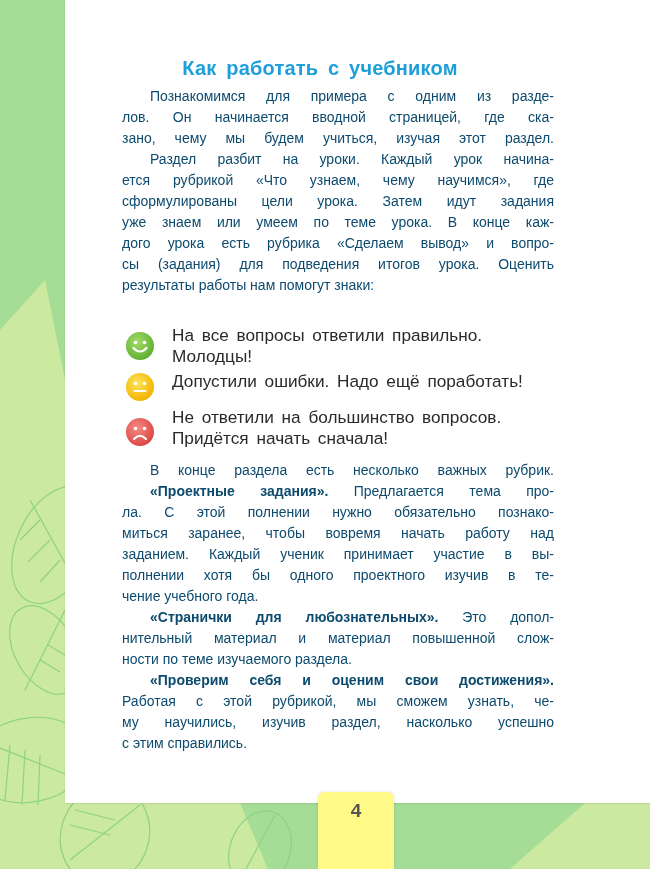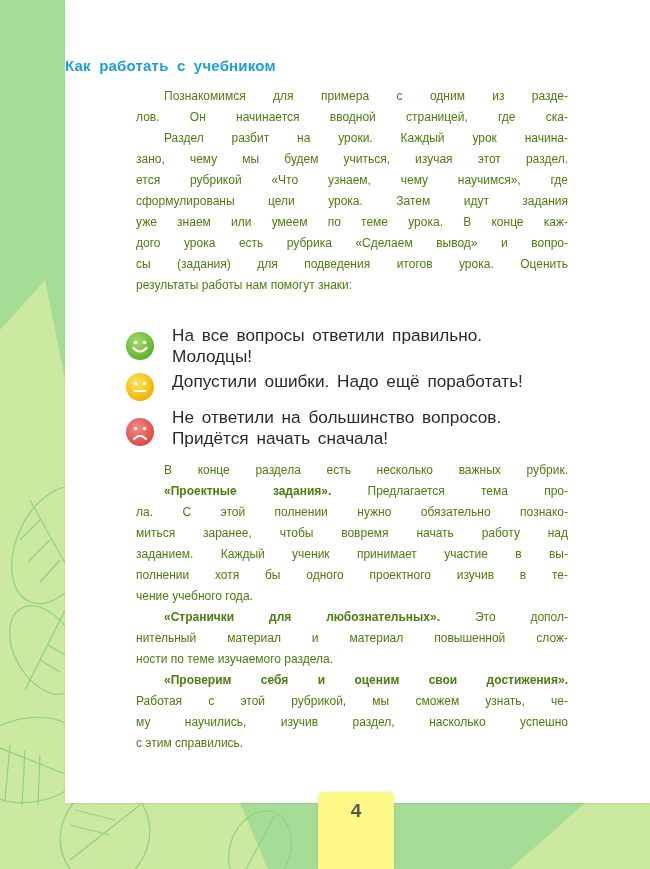--- a/index.html
+++ b/index.html
@@ -19,26 +19,26 @@
     clip-path: polygon(585px 803px, 650px 803px, 650px 869px, 510px 869px);
   }
   .leaves { position:absolute; left:0; top:0; width:650px; height:869px; }
   .page {
     position:absolute; left:65px; top:0; width:585px; height:803px;
     background:#ffffff;
     box-shadow: 0 1px 2px rgba(0,0,0,0.08);
   }
   .title {
     position:absolute; left:0; width:510px; top:57px;
-    text-align:left; color:#1e9fdb; font-weight:bold; font-size:15px;
+    text-align:center; color:#1e9fdb; font-weight:bold; font-size:20px;
     word-spacing:4px; letter-spacing:0.2px;
   }
   .text {
-    position:absolute; left:71px; width:432px;
-    font-size:12px; line-height:21px; color:#4d7c0f;
+    position:absolute; left:57px; width:432px;
+    font-size:14px; line-height:21px; color:#0c4a6e;
     text-align:justify;
   }
   .p1 { top:86px; }
   .line { display:block; text-align:justify; text-align-last:justify; white-space:nowrap; }
   .line.last { text-align-last:left; }
   .line.ind { padding-left:28px; }
   .bold { font-weight:bold; }
   .signs { position:absolute; left:60px; top:322px; width:470px; }
   .sign-row { position:relative; height:42px; }
   .sign-row.single { height:32px;text-align:right; }
@@ -93,22 +93,22 @@
     <line x1="240" y1="880" x2="275" y2="815"></line>
   </g>
 </svg>
 
 <div class="page">
   <div class="title">Как работать с учебником</div>
 
   <div class="text p1">
     <span class="line ind">Познакомимся для примера с одним из разде-</span>
     <span class="line">лов. Он начинается вводной страницей, где ска-</span>
+    <span class="line">зано, чему мы будем учиться, изучая этот раздел.</span>
     <span class="line ind">Раздел разбит на уроки. Каждый урок начина-</span>
-    <span class="line">зано, чему мы будем учиться, изучая этот раздел.</span>
     <span class="line">ется рубрикой «Что узнаем, чему научимся», где</span>
     <span class="line">сформулированы цели урока. Затем идут задания</span>
     <span class="line">уже знаем или умеем по теме урока. В конце каж-</span>
     <span class="line">дого урока есть рубрика «Сделаем вывод» и вопро-</span>
     <span class="line">сы (задания) для подведения итогов урока. Оценить</span>
     <span class="line last">результаты работы нам помогут знаки:</span>
   </div>
 
   <div class="signs">
     <div class="sign-row" style="height:47px;">

